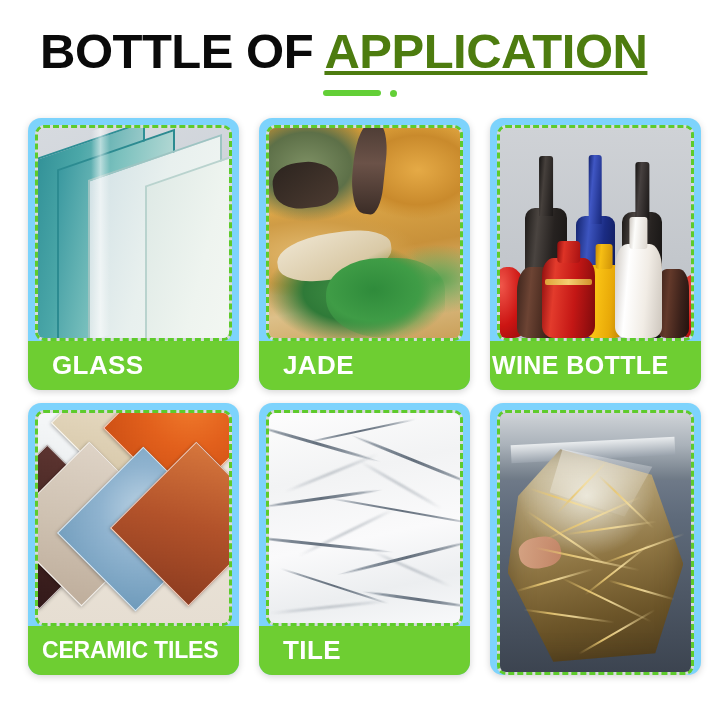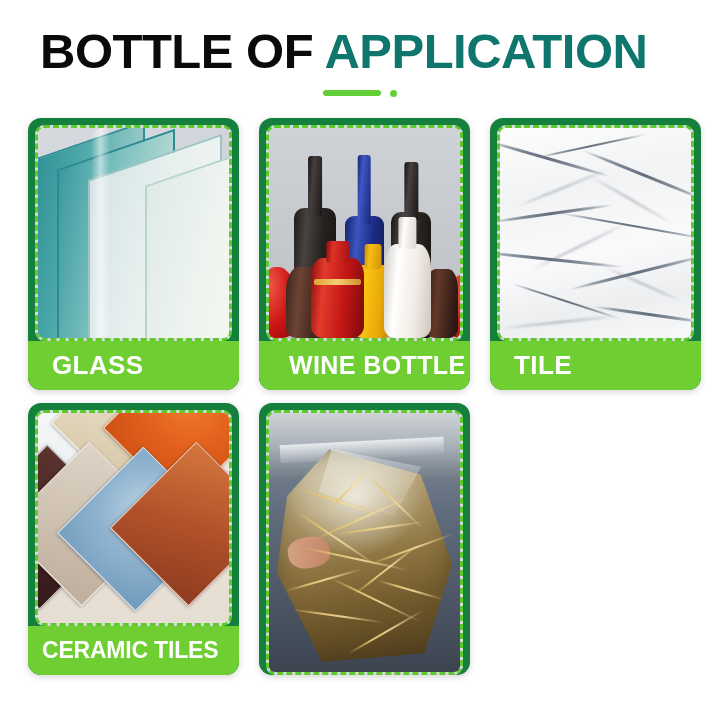--- a/index.html
+++ b/index.html
@@ -15,40 +15,40 @@
   .header { padding-top:26px; text-align:left; }
   .title {
     font-family:"Liberation Sans", sans-serif;
     font-size:49px; font-weight:700;
     letter-spacing:-0.5px;
     line-height:1.04;
     padding-left:40px;
     white-space:nowrap;
   }
   .title .t-dark  { color:#0a0a0a; }
-  .title .t-green { color:#0f766e; }
+  .title .t-green { color:#4d7c0f;text-decoration:underline; }
 
   .divider { display:flex; align-items:center; justify-content:center;
              gap:9px; margin-top:13px; }
   .divider .bar { width:58px; height:6px; border-radius:3px; background:#63cf37; }
   .divider .dot { width:7px;  height:7px; border-radius:50%; background:#63cf37; }
 
   
   .grid {
     position:absolute; left:28px; top:118px;
     width:664px;
     display:grid;
     grid-template-columns:repeat(3, 211px);
     grid-template-rows:repeat(2, 272px);
     column-gap:20px; row-gap:13px;
   }
 
   .card {
     position:relative;
-    background:#15803d;
+    background:#7dd3fc;
     border-radius:13px;
     box-shadow:0 2px 7px rgba(0,0,0,0.17);
     overflow:hidden;
     display:flex; flex-direction:column;
   }
   .photo {
     position:relative;
     flex:1 1 auto;
     margin:7px 7px 0 7px;
     border:3px dashed #5ecb2b;
@@ -63,21 +63,21 @@
     background:#6ece32;
     display:flex; align-items:center;
     padding-left:24px;
     color:#ffffff;
     font-weight:700;
     font-size:26px;
     letter-spacing:0.4px;
     white-space:nowrap;
   }
   .label.tight { font-size:23px; letter-spacing:-0.2px; padding-left:14px; }
-  .label.wide  { font-size:25px; padding-left:30px; }
+  .label.wide  { font-size:25px; padding-left:2px; }
 
   
 
   
   .glass-bg { background:linear-gradient(160deg,#d6dadf 0%,#ced3d9 45%,#c9ced5 100%); }
   .g-pane {
     position:absolute;
     background:linear-gradient(100deg,#bcd7dd 0%,#d9e6e4 40%,#e7efea 100%);
     border:2px solid #2f8f96;
     transform:skewY(-19deg);
@@ -281,20 +281,31 @@
           <div class="g-pane g-p1"></div>
           <div class="g-pane g-p2"></div>
           <div class="g-pane g-p3"></div>
           <div class="g-pane g-p4"></div>
           <div class="g-gloss"></div>
         </div>
       </div>
       <div class="label">GLASS</div>
     </div>
 
+    <div class="card">
+      <div class="photo">
+        <div class="art jade-bg">
+          <div class="jade-gap"></div>
+          <div class="jade-crack"></div>
+          <div class="jade-white"></div>
+          <div class="jade-green2"></div>
+        </div>
+      </div>
+      <div class="label">JADE</div>
+    </div>
 
     <div class="card">
       <div class="photo">
         <div class="art wine-bg">
           <div class="btl b-blk1">
               <span class="neck"></span>
             </div>
           <div class="btl b-blu">
               <span class="neck"></span>
             </div>
@@ -311,20 +322,36 @@
           <div class="btl b-red">
               <span class="neck"></span>
               <span class="band"></span>
             </div>
           <div class="btl b-wht">
               <span class="neck"></span>
             </div>
         </div>
       </div>
       <div class="label wide">WINE BOTTLE</div>
+    </div>
+
+    <div class="card">
+      <div class="photo">
+        <div class="art cer-bg">
+          <div class="sq sq-wood1"></div>
+          <div class="sq sq-white"></div>
+          <div class="sq sq-beige"></div>
+          <div class="sq sq-orange"></div>
+          <div class="sq sq-dark"></div>
+          <div class="sq sq-grey"></div>
+          <div class="sq sq-blue"></div>
+          <div class="sq sq-rust"></div>
+        </div>
+      </div>
+      <div class="label tight">CERAMIC TILES</div>
     </div>
 
     <div class="card">
       <div class="photo">
         <div class="art tile-bg">
           <div class="vein" style="left:-10%;top:14%;width:70%;height:3px;transform:rotate(16deg);"></div>
           <div class="vein" style="left:18%;top:8%;width:60%;height:2px;transform:rotate(-12deg);"></div>
           <div class="vein" style="left:40%;top:22%;width:72%;height:3px;transform:rotate(22deg);"></div>
           <div class="vein" style="left:-6%;top:40%;width:66%;height:3px;transform:rotate(-8deg);"></div>
           <div class="vein" style="left:30%;top:46%;width:80%;height:2px;transform:rotate(10deg);"></div>
@@ -333,36 +360,20 @@
           <div class="vein" style="left:4%;top:82%;width:60%;height:2px;transform:rotate(18deg);"></div>
           <div class="vein" style="left:48%;top:88%;width:60%;height:3px;transform:rotate(8deg);"></div>
           <div class="vein soft" style="left:6%;top:28%;width:54%;transform:rotate(-22deg);"></div>
           <div class="vein soft" style="left:44%;top:34%;width:50%;transform:rotate(30deg);"></div>
           <div class="vein soft" style="left:12%;top:56%;width:58%;transform:rotate(-26deg);"></div>
           <div class="vein soft" style="left:52%;top:74%;width:46%;transform:rotate(24deg);"></div>
           <div class="vein soft" style="left:0%;top:92%;width:64%;transform:rotate(-6deg);"></div>
         </div>
       </div>
       <div class="label">TILE</div>
-    </div>
-
-    <div class="card">
-      <div class="photo">
-        <div class="art cer-bg">
-          <div class="sq sq-wood1"></div>
-          <div class="sq sq-white"></div>
-          <div class="sq sq-beige"></div>
-          <div class="sq sq-orange"></div>
-          <div class="sq sq-dark"></div>
-          <div class="sq sq-grey"></div>
-          <div class="sq sq-blue"></div>
-          <div class="sq sq-rust"></div>
-        </div>
-      </div>
-      <div class="label tight">CERAMIC TILES</div>
     </div>
 
     <div class="card">
       <div class="photo">
         <div class="art cry-bg">
           <div class="cry-top"></div>
           <div class="cry-bar"></div>
           <div class="cry-body"></div>
           <div class="cry-facet"></div>
           <div class="cry-pink"></div>

